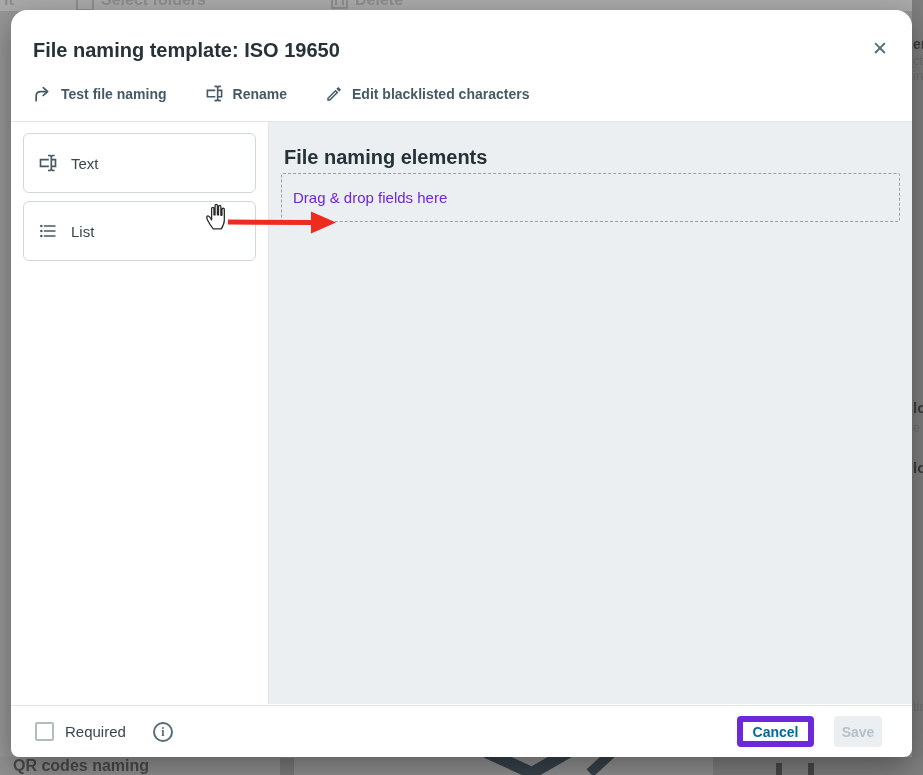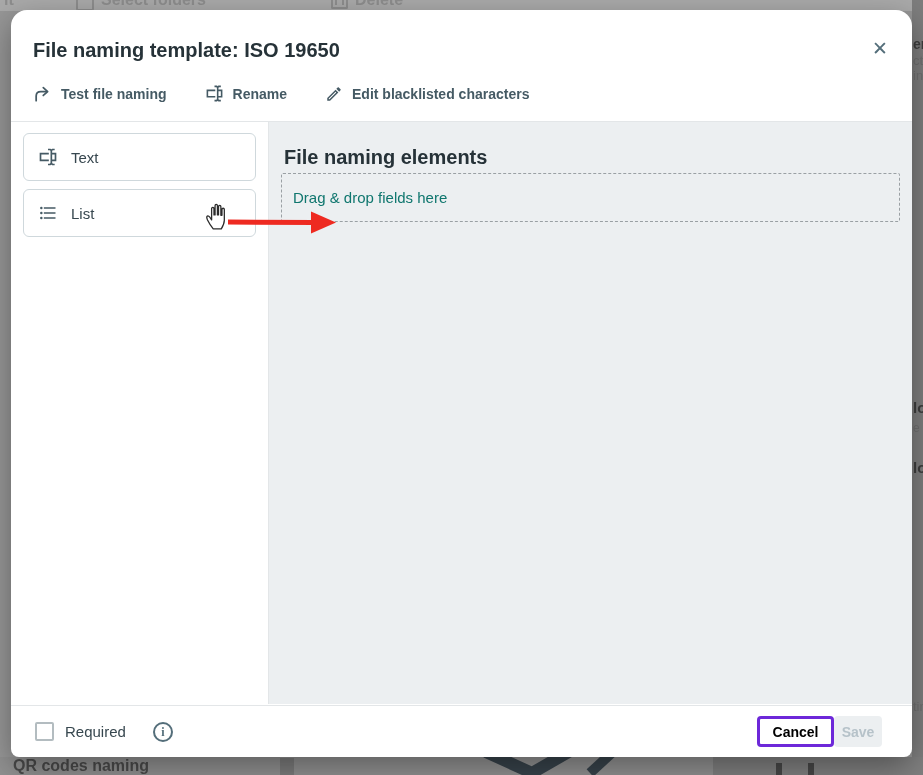--- a/index.html
+++ b/index.html
@@ -33,38 +33,38 @@
   }
   .m-title{position:absolute;left:22px;top:29px;font-size:20px;font-weight:700;color:#263238;}
   .m-close{position:absolute;right:20px;top:27px;width:24px;height:24px;cursor:pointer;
     color:#546e7a;font-size:19px;line-height:24px;text-align:center;}
   .m-toolbar{position:absolute;left:22px;top:74px;display:flex;align-items:flex-end;gap:38px;}
   .tb-btn{display:flex;align-items:center;gap:9px;cursor:pointer;}
   .tb-btn span{font-size:14px;font-weight:700;color:#455a64;}
   .m-divider{position:absolute;left:0;top:111px;width:100%;height:1px;background:#e3e6e8;}
   .m-body{position:absolute;left:0;top:112px;right:0;bottom:53px;display:flex;}
   .panel{width:258px;border-right:1px solid #e3e6e8;background:#fff;padding:11px 12px 0 12px;box-sizing:border-box;}
-  .card{height:48px;border:1px solid #cfd8dc;border-radius:6px;margin-bottom:8px;
+  .card{height:60px;border:1px solid #cfd8dc;border-radius:6px;margin-bottom:8px;
     display:flex;align-items:center;padding-left:14px;gap:13px;background:#fff;cursor:grab;box-sizing:border-box;}
   .card span{font-size:15px;color:#37474f;}
   .main{flex:1;background:#eceff1;padding:24px 12px 0 12px;box-sizing:border-box;}
   .main h2{margin:0 0 4px 3px;font-size:20px;font-weight:700;color:#263238;}
   .dropzone{height:49px;border:1px dashed #9aa0a4;border-radius:2px;display:flex;align-items:center;
     padding-left:11px;box-sizing:border-box;}
-  .dropzone span{font-size:15px;color:#0f766e;}
+  .dropzone span{font-size:15px;color:#6d28d9;}
   .m-footer{position:absolute;left:0;bottom:0;width:100%;height:52px;border-top:1px solid #e3e6e8;
     display:flex;align-items:center;padding:0 30px 0 24px;box-sizing:border-box;background:#fff;border-radius:0 0 8px 8px;}
   .chk{width:15px;height:15px;border:2px solid #b3bcc0;border-radius:2px;background:#fff;cursor:pointer;}
   .req-label{font-size:15px;color:#37474f;margin-left:11px;}
   .info{width:16px;height:16px;border:2px solid #546e7a;border-radius:50%;margin-left:27px;cursor:pointer;
     color:#546e7a;font-size:12px;font-weight:700;line-height:16px;text-align:center;font-family:"Liberation Serif",serif;}
   .btn{height:31px;border-radius:4px;font-size:14px;font-weight:700;display:flex;align-items:center;
     justify-content:center;cursor:pointer;box-sizing:border-box;font-family:"Liberation Sans",sans-serif;}
-  .btn-cancel{margin-left:auto;width:77px;border:3px solid #6d28d9;background:#fff;color:#000000;}
-  .btn-save{margin-left:0;width:48px;border:none;background:#eceff1;color:#b6c2c9;cursor:default;}
+  .btn-cancel{margin-left:auto;width:77px;border:6px solid #6d28d9;background:#fff;color:#0369a1;}
+  .btn-save{margin-left:20px;width:48px;border:none;background:#eceff1;color:#b6c2c9;cursor:default;}
   
   .hand{position:absolute;left:204px;top:202px;z-index:8;}
   .red-arrow{position:absolute;left:226px;top:209px;z-index:7;}
   .ic{flex:none;display:block;}
 </style>
 </head>
 <body>
 
 <div class="bd-topstrip"></div>
 <div class="bd-topitem" style="left:4px;">it</div>

